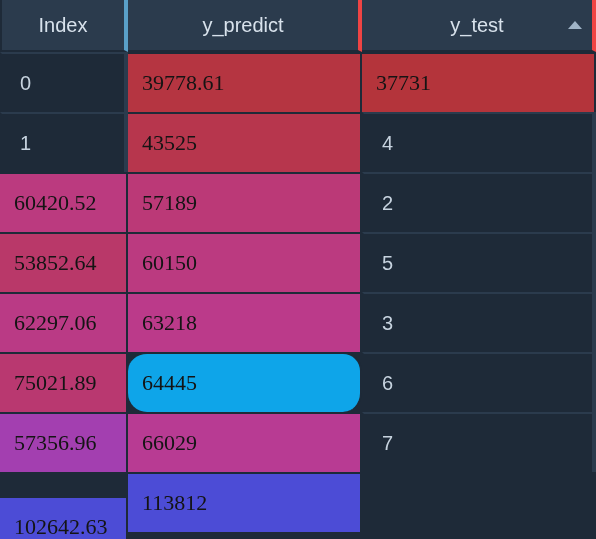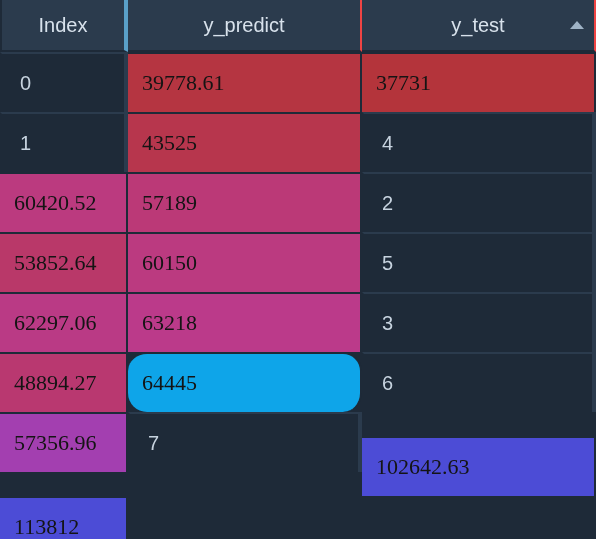--- a/index.html
+++ b/index.html
@@ -17,21 +17,21 @@
     width: 596px;
   }
   .header-cell {
     background: #2b3b4d;
     color: #d8e2ec;
     font-size: 20px;
     height: 52px;
     display: flex;
     align-items: center;
     justify-content: center;
-    border-right: 2px solid #ef4444;
+    border-right: 4px solid #ef4444;
     border-bottom: 2px solid #1e2a38;
     position: relative;
     box-sizing: border-box;
   }
   .header-index {
     border-left: 2px solid #1e2a38;
     border-right: 4px solid #5aa0c8;
     justify-content: center;
   }
   .sort-arrow {
@@ -147,31 +147,34 @@
       <span>62297.06</span>
     </div>
   <div class="data-cell t4">
       <span>63218</span>
     </div>
 
   <div class="index-cell">
       <span>3</span>
     </div>
   <div class="data-cell c5">
-      <span>48894.27</span>
+      <span>75021.89</span>
     </div>
   <div class="data-cell t5">
       <span>64445</span>
     </div>
 
   <div class="index-cell">
       <span>6</span>
     </div>
   <div class="data-cell c6">
       <span>57356.96</span>
+    </div>
+  <div class="data-cell t6">
+      <span>66029</span>
     </div>
 
   <div class="index-cell">
       <span>7</span>
     </div>
   <div class="data-cell c7">
       <span>102642.63</span>
     </div>
   <div class="data-cell t7">
       <span>113812</span>

